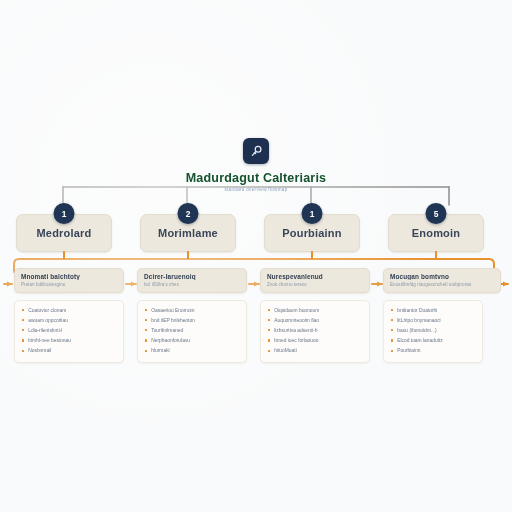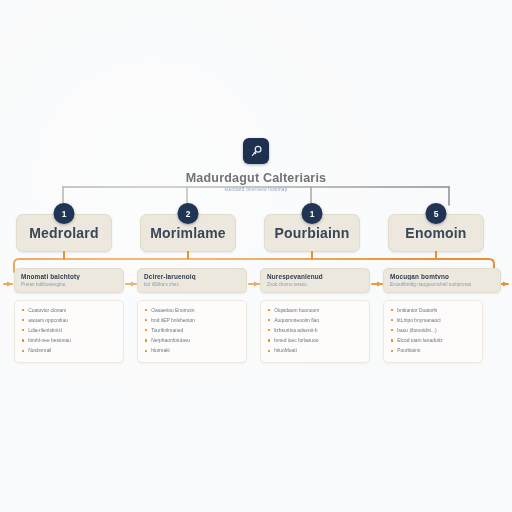--- a/index.html
+++ b/index.html
@@ -24,21 +24,21 @@
     width:26px;height:26px;border-radius:6px;
     background:#1e3050;
     display:flex;align-items:center;justify-content:center;
     box-shadow:0 1px 3px rgba(20,35,60,.35);
   }
   .app-icon svg{display:block;}
   .title{
     margin-top:7px;
     font-size:12.5px;font-weight:bold;
     letter-spacing:.2px;
-    color:#737373;
+    color:#14532d;
     text-align:center;
     white-space:nowrap;
   }
   .subtitle{
     margin-top:2px;
     font-size:4.6px;
     color:#7d93b5;
     text-align:center;
     letter-spacing:.3px;
     white-space:nowrap;
@@ -51,21 +51,21 @@
   }
   .stage{
     position:absolute;top:0;width:94px;height:36px;
     background:#ede8dd;
     border:1px solid #e2dccd;
     border-radius:7px;
     display:flex;align-items:center;justify-content:center;
     box-shadow:0 1px 2px rgba(120,110,90,.14);
   }
   .stage-label{
-    font-size:14px;font-weight:bold;color:#3a4658;
+    font-size:11px;font-weight:bold;color:#3a4658;
     letter-spacing:.2px;white-space:nowrap;
   }
   .badge{
     position:absolute;top:-12px;left:50%;transform:translateX(-50%);
     width:21px;height:21px;border-radius:50%;
     background:#1f3553;
     color:#ffffff;
     font-size:8.4px;font-weight:bold;
     display:flex;align-items:center;justify-content:center;
     box-shadow:0 1px 3px rgba(20,35,60,.35);

